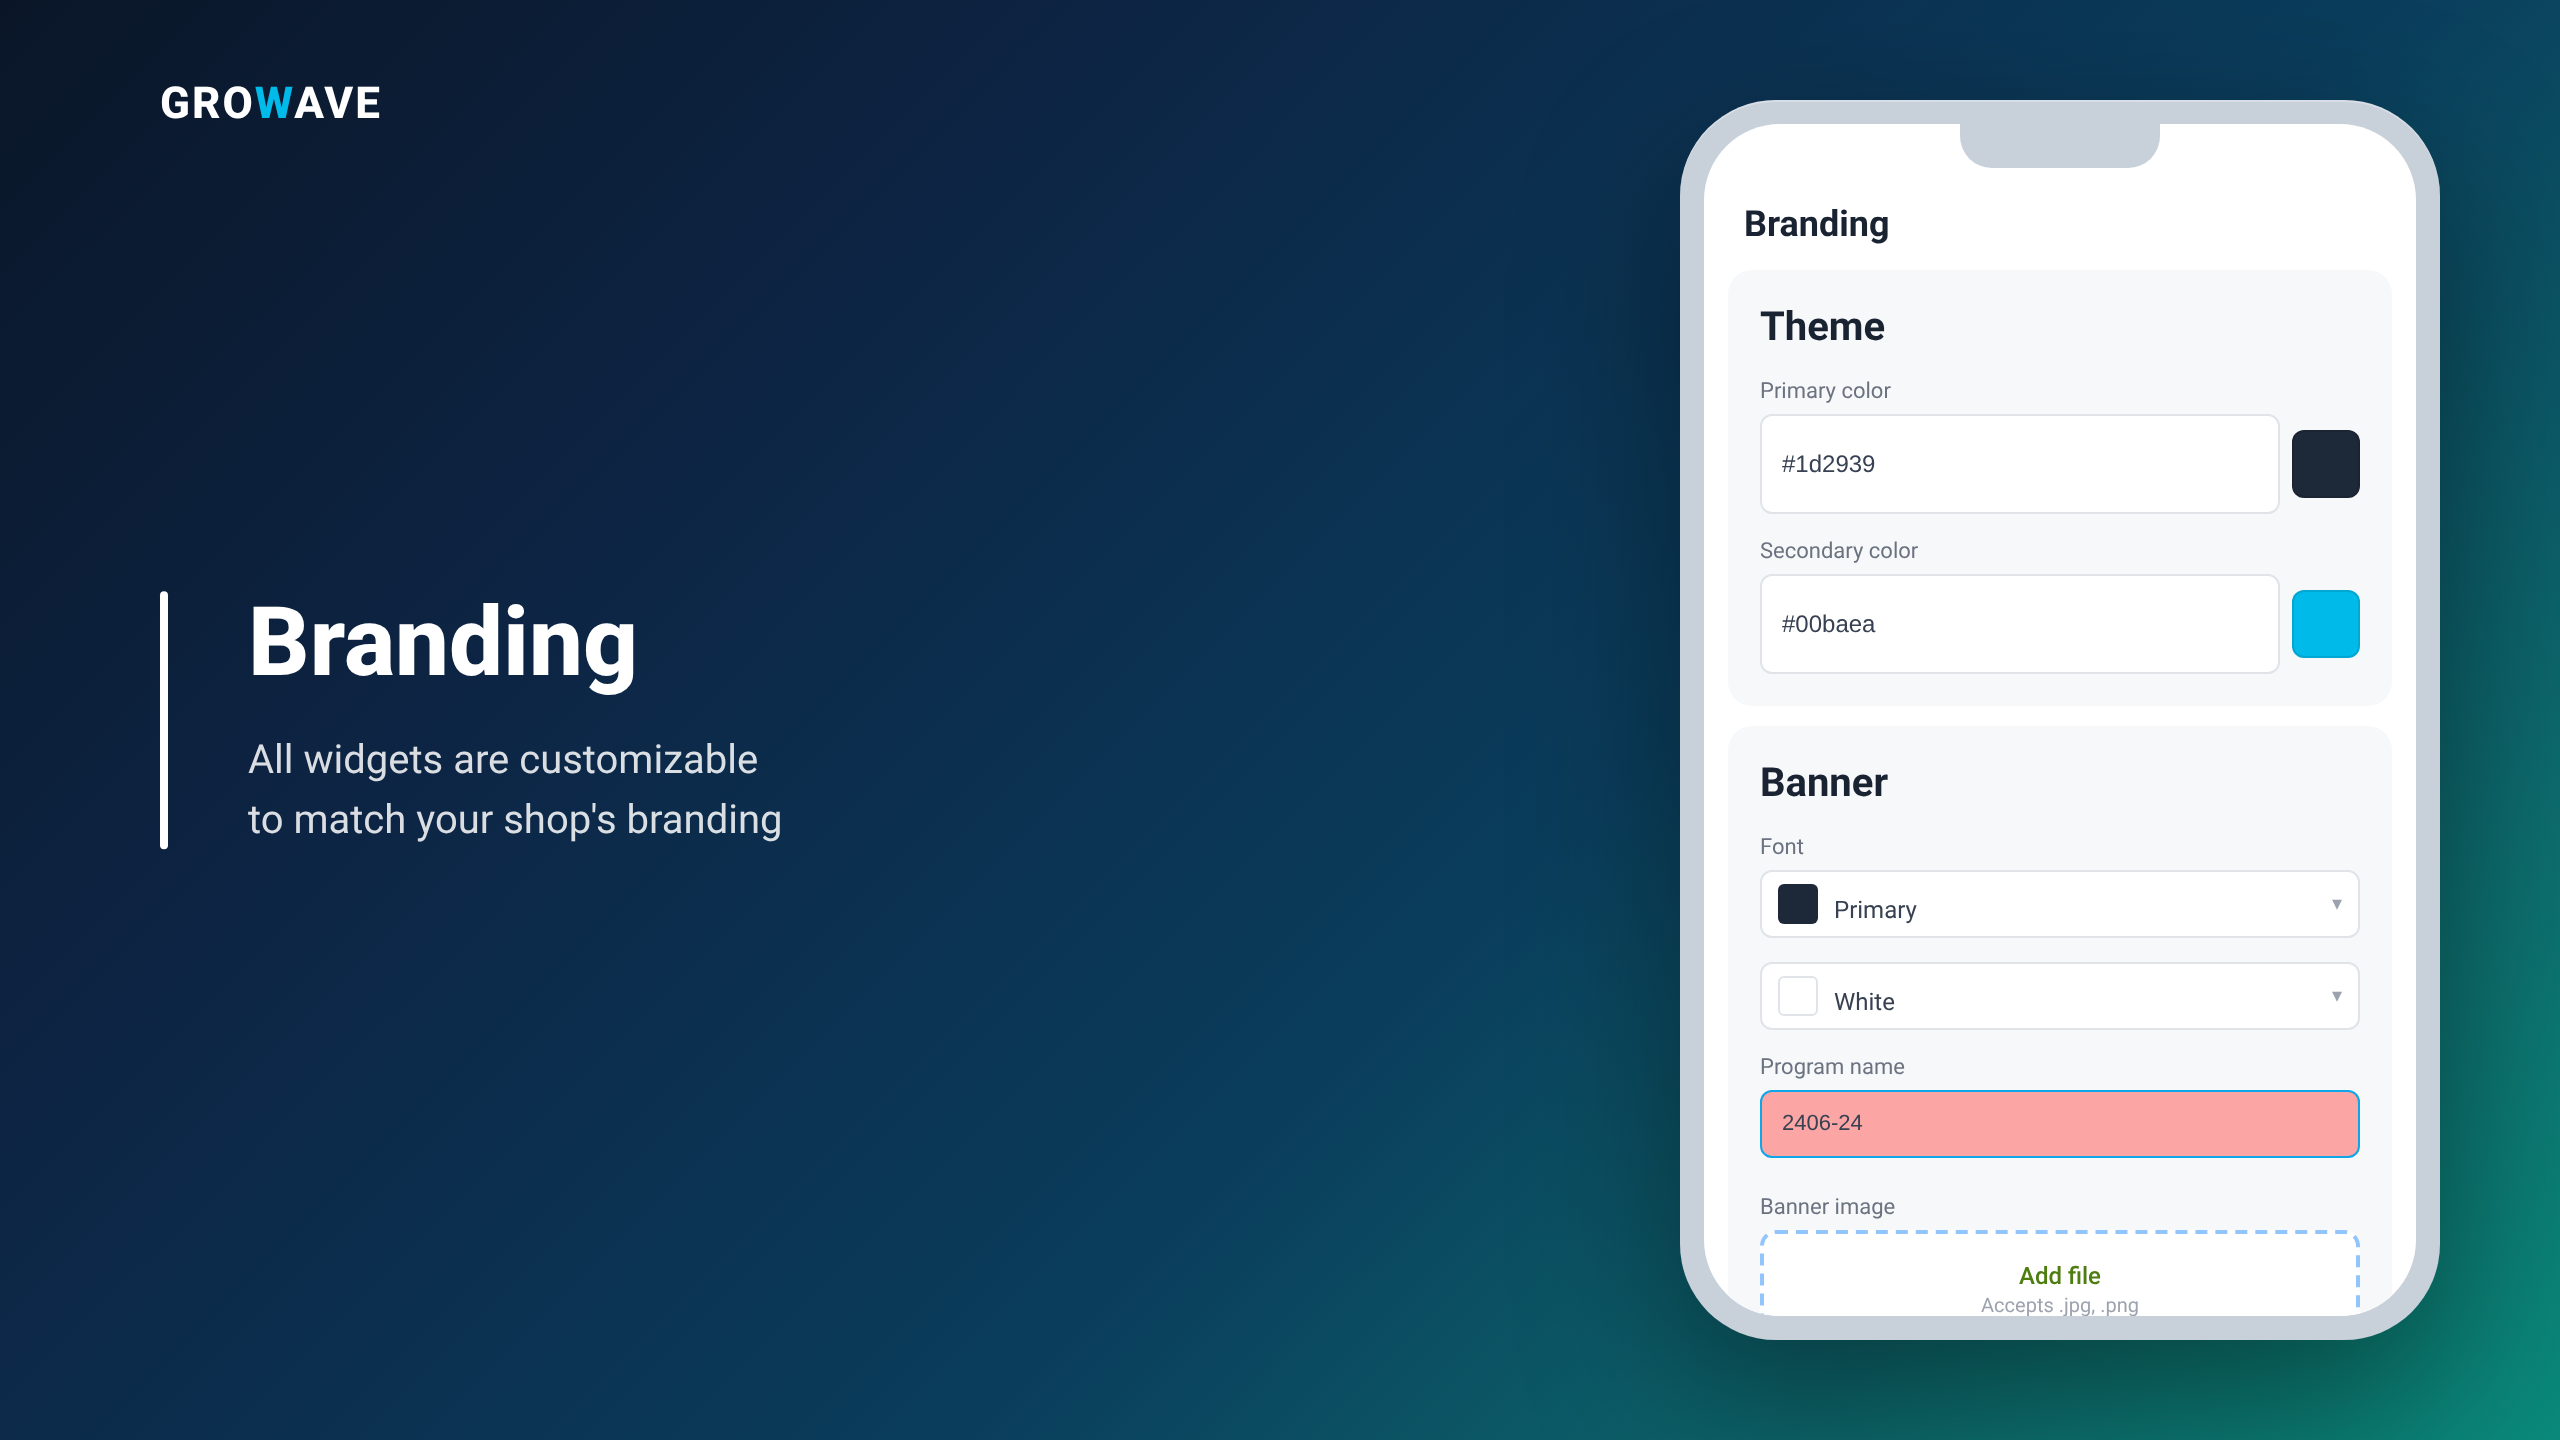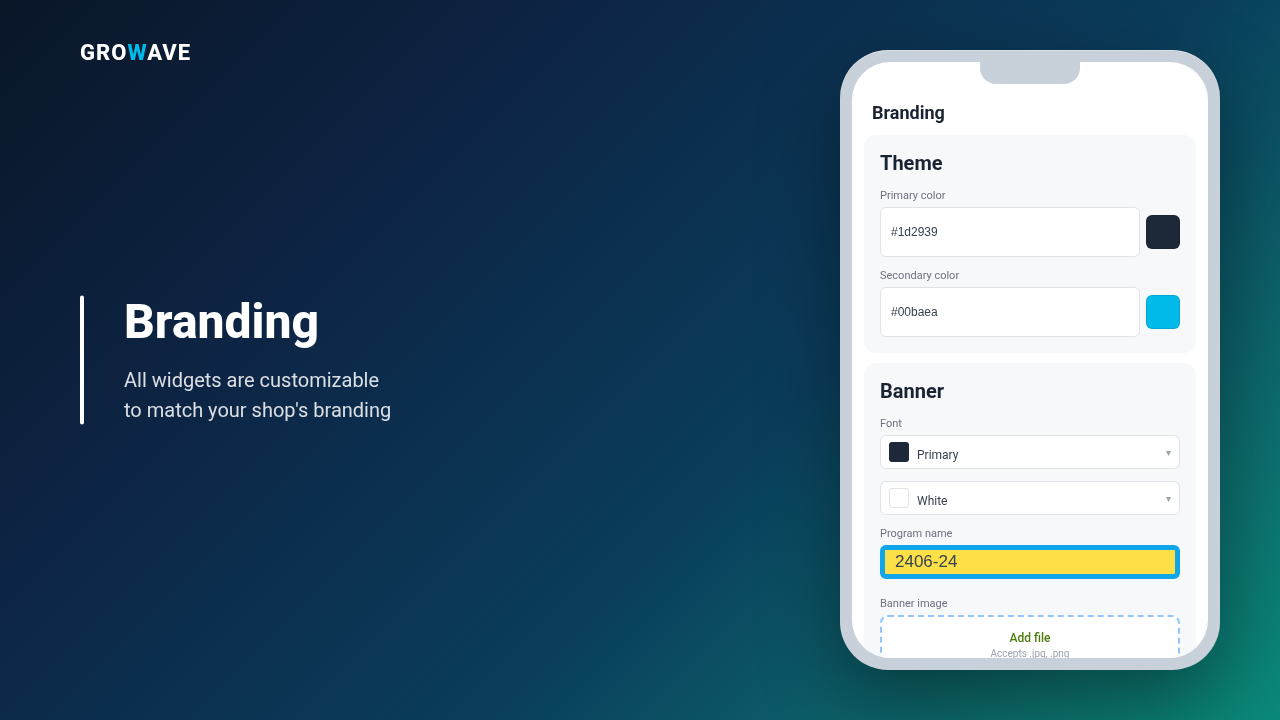--- a/index.html
+++ b/index.html
@@ -209,26 +209,26 @@
     }
 
     .select-chevron {
       font-size: 10px;
       color: #9ca3af;
     }
 
     .text-input {
       width: 100%;
       height: 34px;
-      border: 5px solid #0ea5e9;
+      border: 1px solid #0ea5e9;
       border-radius: 6px;
       padding: 0 10px;
-      font-size: 17px;
+      font-size: 11px;
       color: #374151;
-      background: #fde047;
+      background: #fca5a5;
     }
 
     
     .upload-area {
       border: 2px dashed #93c5fd;
       border-radius: 8px;
       padding: 14px;
       text-align: center;
       background: white;
     }

